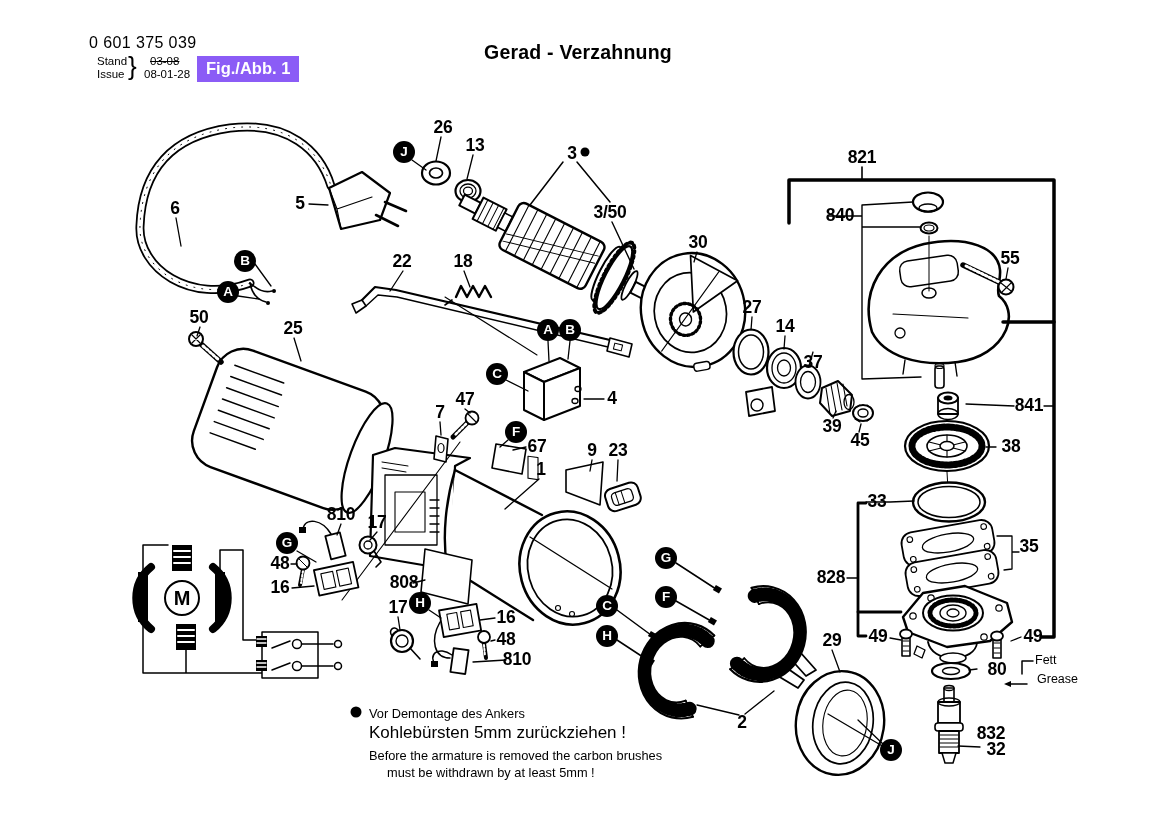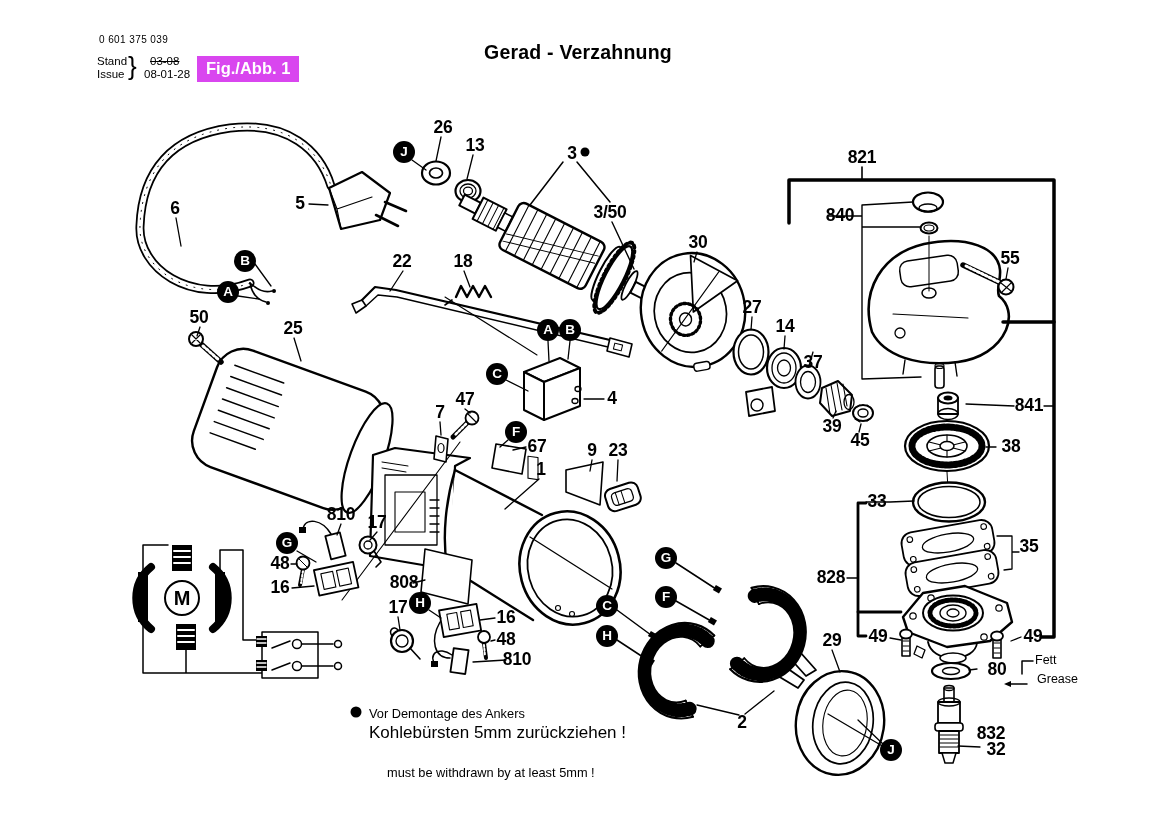--- a/index.html
+++ b/index.html
@@ -3,26 +3,26 @@
 <meta charset="utf-8">
 <style>
   html,body{margin:0;padding:0;background:#fff;}
   #page{position:relative;width:1168px;height:825px;background:#fff;overflow:hidden;
         font-family:"Liberation Sans",sans-serif;color:#000;}
   #art{position:absolute;left:0;top:0;}
   .plbl{position:absolute;transform:translate(-50%,-50%);
         font:bold 17.5px/1 "Liberation Sans",sans-serif;letter-spacing:-0.3px;white-space:nowrap;}
   .badge{position:absolute;transform:translate(-50%,-50%);width:22px;height:22px;border-radius:50%;
          background:#000;color:#fff;font:bold 13.5px/22px "Liberation Sans",sans-serif;text-align:center;}
-  .hdr-part{position:absolute;left:99px;top:34px;font-size:10px;letter-spacing:0.4px;}
+  .hdr-part{position:absolute;left:89px;top:34px;font-size:16px;letter-spacing:0.4px;}
   .hdr-stand{position:absolute;left:97px;top:55px;font-size:11.5px;line-height:13px;}
   .hdr-brace{position:absolute;left:128px;top:51px;font-size:26px;font-weight:400;}
   .hdr-old{position:absolute;left:150px;top:55px;font-size:11.5px;text-decoration:line-through;}
   .hdr-date{position:absolute;left:144px;top:68px;font-size:11.5px;}
-  .figbox{position:absolute;left:197px;top:56px;background:#d946ef;color:#fff;
+  .figbox{position:absolute;left:197px;top:56px;background:#8b5cf6;color:#fff;
           font:bold 16.5px/1 "Liberation Sans",sans-serif;padding:4px 9px 5px;}
   .title{position:absolute;left:578px;top:43px;transform:translateX(-50%);
          font:bold 19.5px/1 "Liberation Sans",sans-serif;letter-spacing:0.2px;}
   .notices{position:absolute;left:133px;top:722px;font-size:11.5px;line-height:13.4px;}
   .note-l1{position:absolute;left:369px;top:706px;font-size:12.8px;}
   .note-l2{position:absolute;left:369px;top:723px;font-size:17px;}
   .note-l3{position:absolute;left:369px;top:748px;font-size:12.8px;}
   .note-l4{position:absolute;left:387px;top:765px;font-size:12.8px;}
   .grease-de{position:absolute;left:1035px;top:653px;font-size:12.5px;}
   .grease-en{position:absolute;left:1037px;top:672px;font-size:12.5px;}
@@ -431,20 +431,21 @@
     <div>Issue</div>
   </div>
   <div class="hdr-brace">}</div>
   <div class="hdr-old">03-08</div>
   <div class="hdr-date">08-01-28</div>
   <div class="figbox">Fig./Abb. 1</div>
   <div class="title">Gerad - Verzahnung</div>
 
   <div class="note-l1">Vor Demontage des Ankers</div>
   <div class="note-l2">Kohlebürsten 5mm zurückziehen !</div>
+  <div class="note-l3">Before the armature is removed the carbon brushes</div>
   <div class="note-l4">must be withdrawn by at least 5mm !</div>
   <div class="grease-de">Fett</div>
   <div class="grease-en">Grease</div>
 
   <div id="labels-layer">
       <div class="plbl" style="left: 443px; top: 128px;">26</div>
       <div class="plbl" style="left: 475px; top: 146px;">13</div>
       <div class="plbl" style="left: 572px; top: 154px;">3</div>
       <div class="plbl" style="left: 610px; top: 213px;">3/50</div>
       <div class="plbl" style="left: 862px; top: 158px;">821</div>

